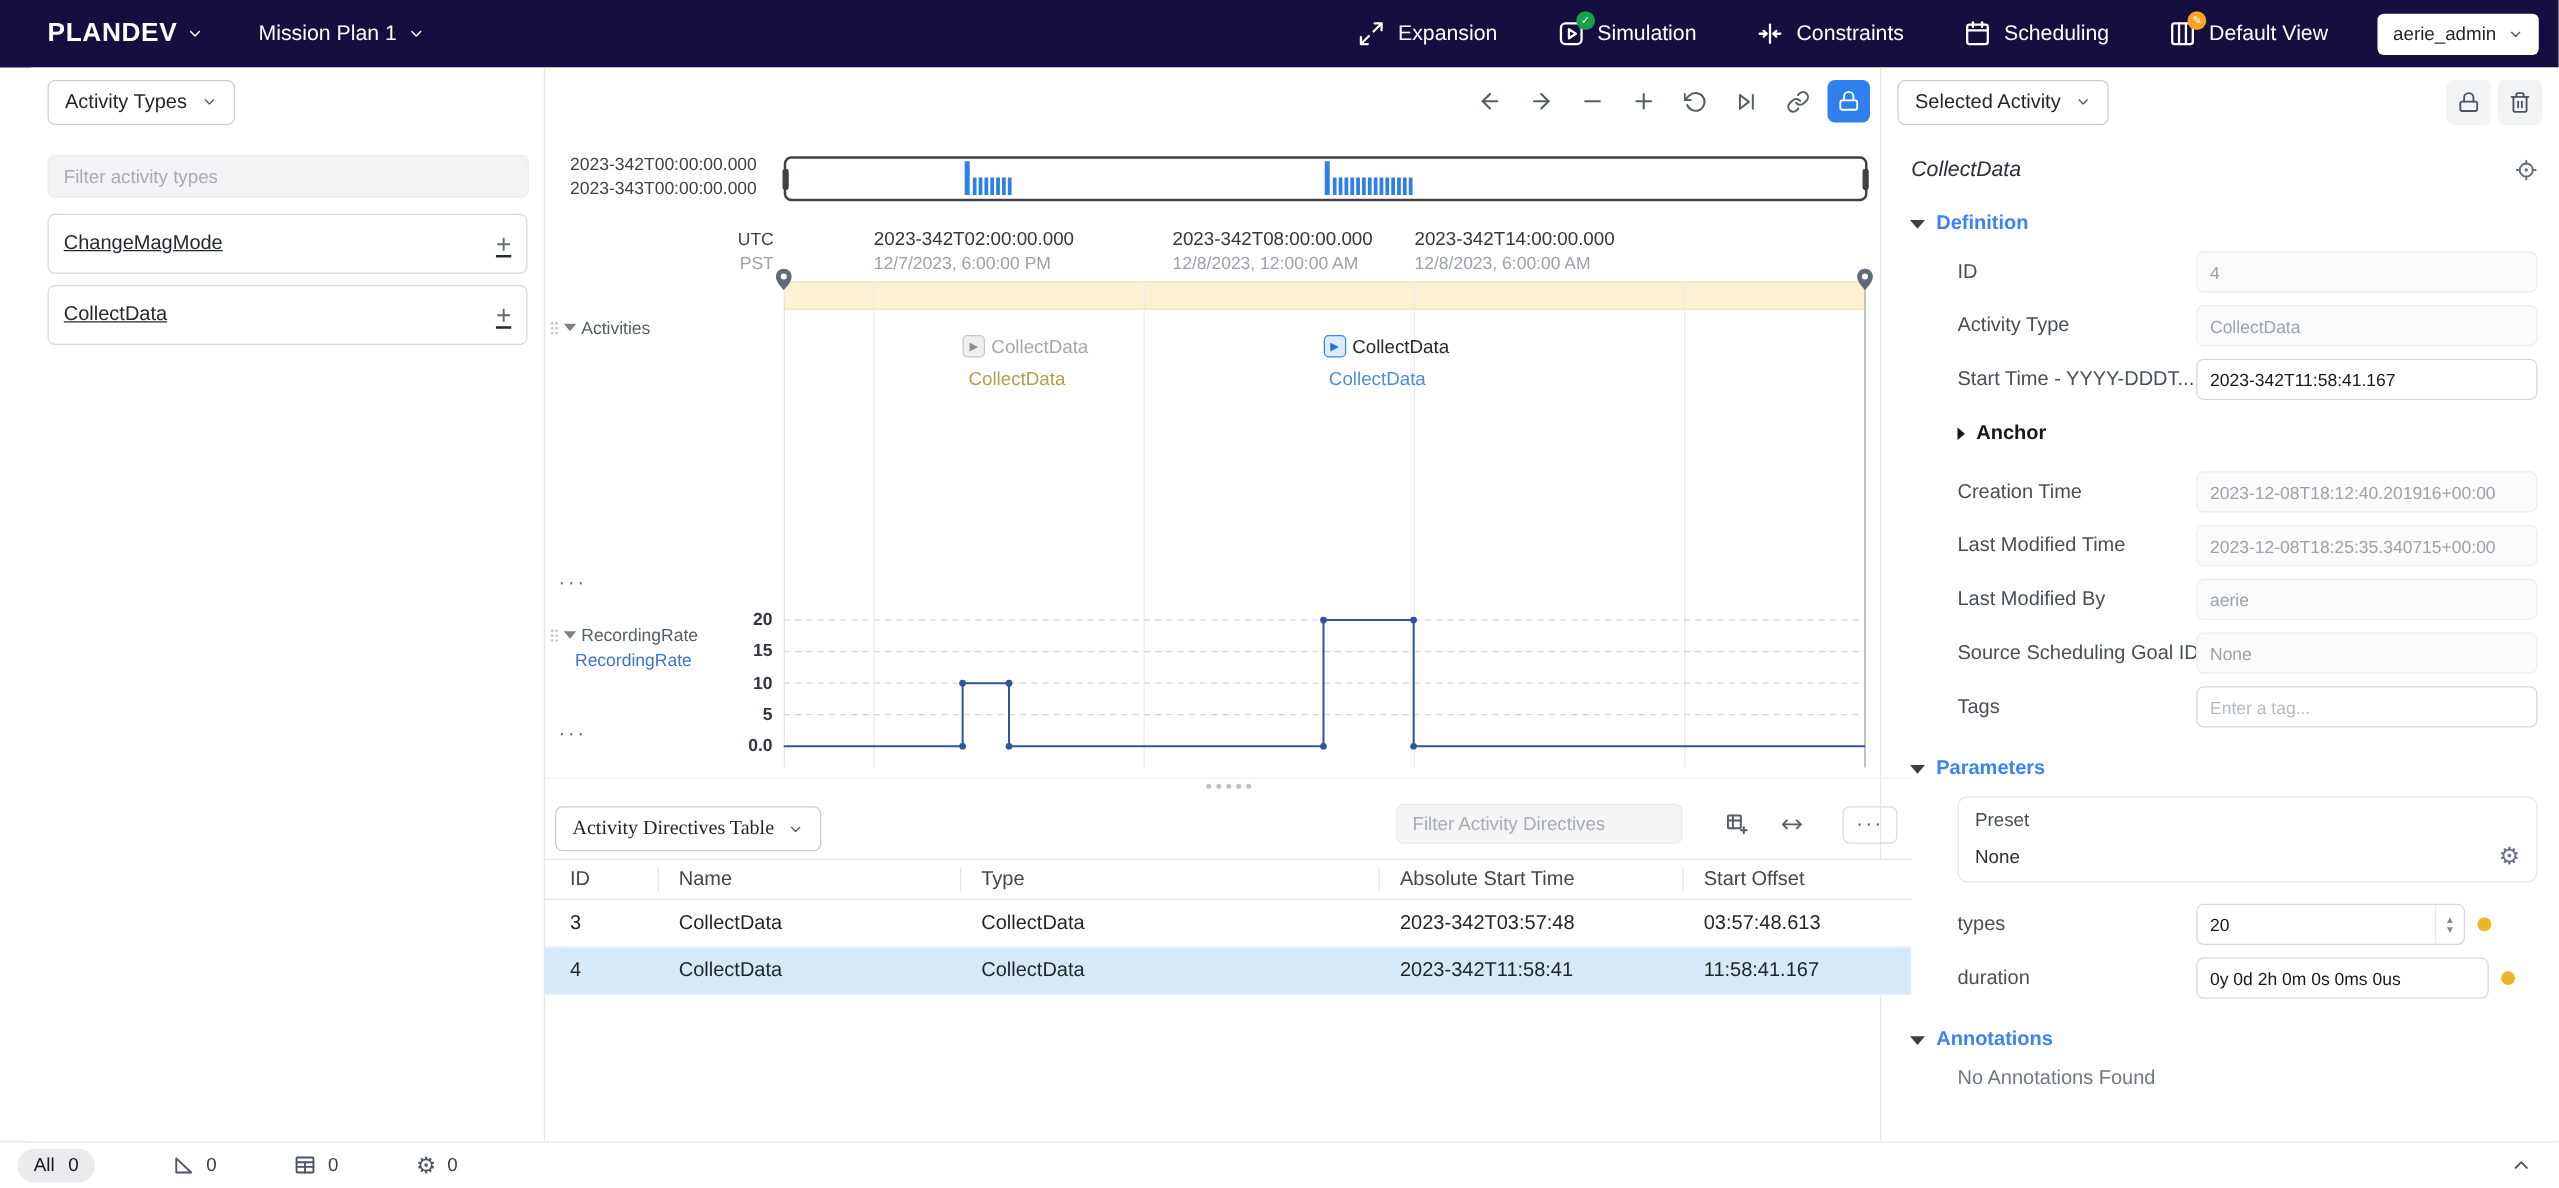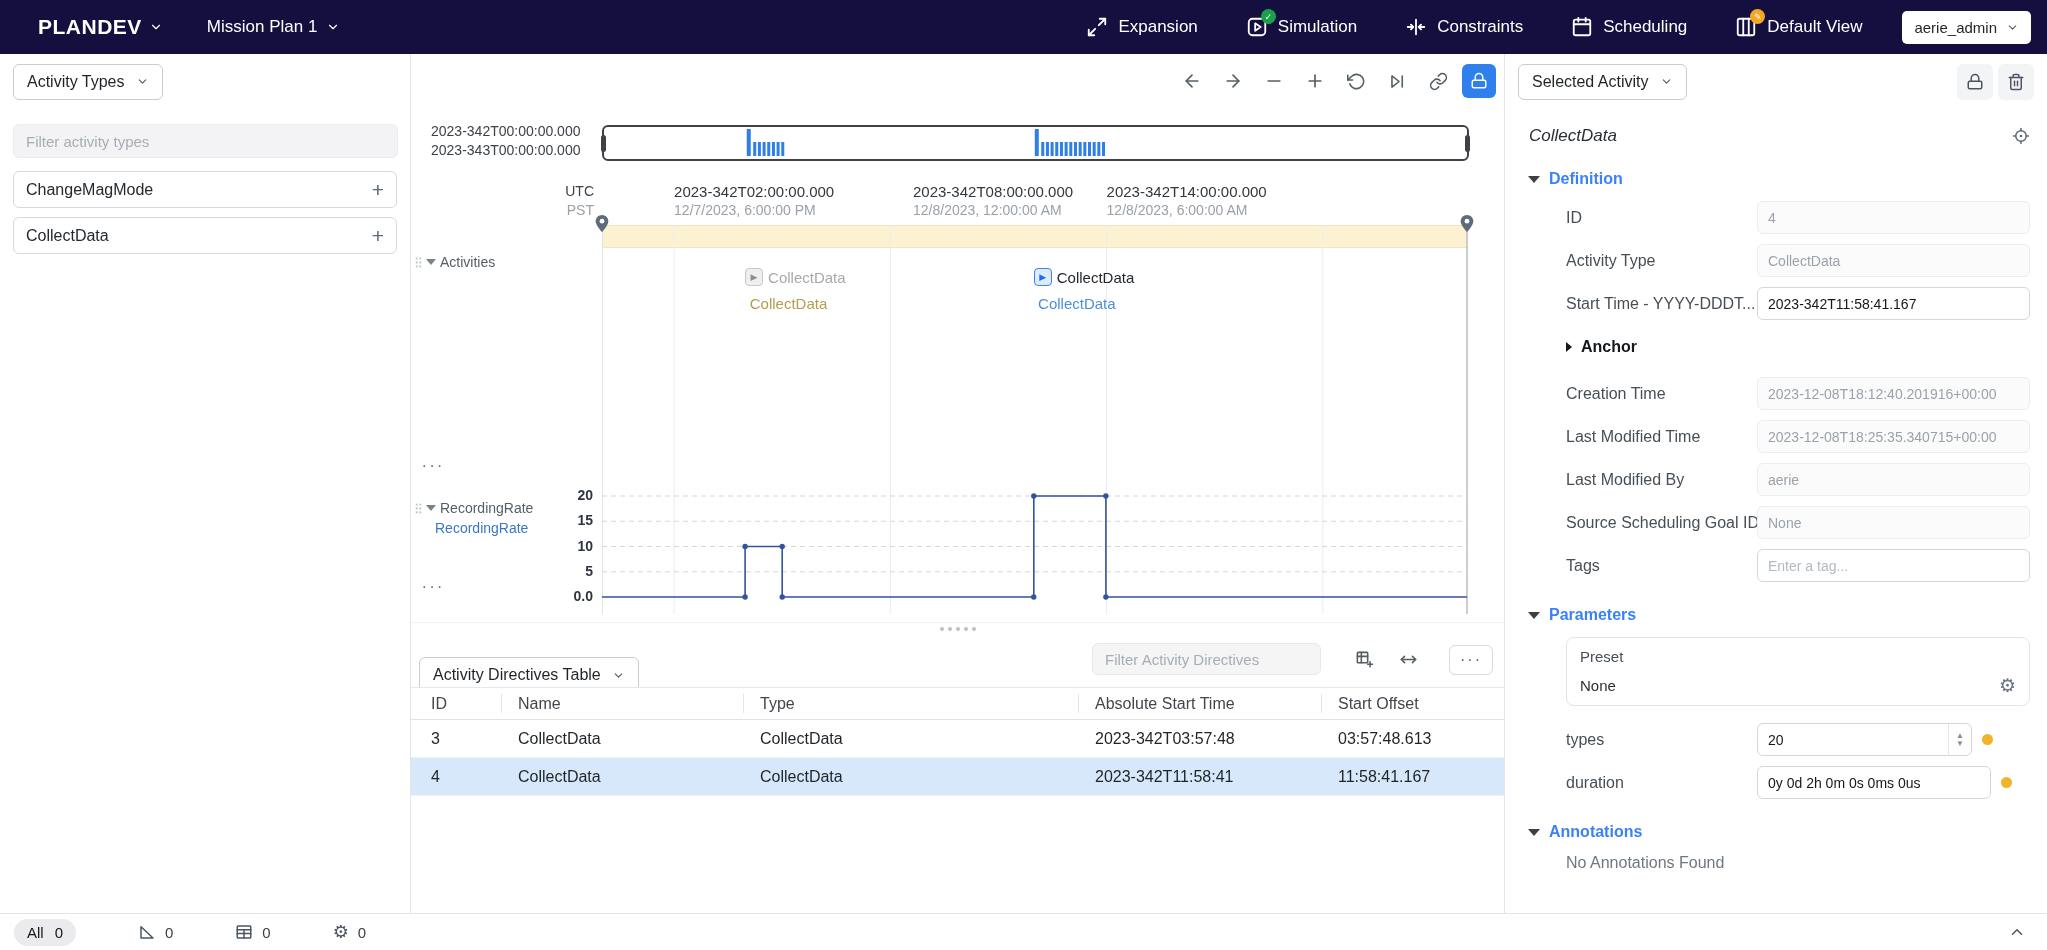--- a/index.html
+++ b/index.html
@@ -15,36 +15,36 @@
 .plan-menu{display:flex;align-items:center;gap:9px;font-size:17px;font-weight:500;margin-left:44px;cursor:pointer;}
 .nav-items{margin-left:auto;display:flex;align-items:center;gap:48px;}
 .nav-item{display:flex;align-items:center;gap:10px;font-size:17px;cursor:pointer;}
 .nav-icon-wrap{position:relative;display:inline-flex;}
 .mini-badge{position:absolute;top:-7px;right:-8px;width:15px;height:15px;border-radius:50%;display:flex;align-items:center;justify-content:center;font-size:9px;color:#fff;}
 .badge-green{background:#1aa04b;}
 .badge-orange{background:#f5a623;}
 .user-btn{margin-left:40px;background:#fff;color:#1f2428;border-radius:5px;padding:8px 12px;font-size:15px;display:flex;align-items:center;gap:9px;}
 
 
-.main{display:flex;height:859px;}
+.main{display:flex;height:859px;padding-left:25px;}
 .left{width:411px;border-right:1px solid #e5e5e7;position:relative;background:#fff;}
 .center{width:1093px;position:relative;background:#fff;}
 .right{width:543px;border-left:1px solid #e5e5e7;position:relative;background:#fff;}
 
 
 .panel-head{height:55px;display:flex;align-items:center;padding:0 13px;justify-content:space-between;}
 .select-btn{display:inline-flex;align-items:center;gap:11px;border:1px solid #c9cdd1;border-radius:6px;padding:8px 13px;font-size:16px;font-weight:500;color:#1f2428;background:#fff;}
 .chev{color:#55595e;display:inline-flex;}
 .tri-d{width:0;height:0;border-left:6px solid transparent;border-right:6px solid transparent;border-top:7px solid #3a4046;display:inline-block;}
 .tri-r{width:0;height:0;border-top:6px solid transparent;border-bottom:6px solid transparent;border-left:7px solid #3a4046;display:inline-block;}
 
 
 .filter-input{display:block;margin:15px 13px 0;width:385px;height:34px;background:#f3f3f5;border:1px solid #ececee;border-radius:6px;padding:0 12px;font-size:15px;color:#333;}
 .filter-input::placeholder{color:#a6adb4;}
-.type-item{margin:13px 13px 0;height:37px;border:1px solid #d6d9dc;border-radius:6px;display:flex;align-items:center;justify-content:space-between;padding:0 12px;font-size:16px;color:#24292e;cursor:pointer;}
+.type-item{margin:13px 13px 0;height:48px;border:1px solid #d6d9dc;border-radius:6px;display:flex;align-items:center;justify-content:space-between;padding:0 12px;font-size:16px;color:#24292e;cursor:pointer;text-decoration:underline;}
 .type-item + .type-item{margin-top:9px;}
 .plus-btn{color:#5f6b76;font-size:21px;line-height:1;}
 
 
 .tl-toolbar{position:absolute;top:10px;right:8px;display:flex;align-items:center;gap:7px;z-index:5;}
 .tb-btn{width:34px;height:34px;display:flex;align-items:center;justify-content:center;color:#545f64;border-radius:6px;}
 .tb-btn.lock{background:#2f80ed;color:#fff;}
 .range-labels{position:absolute;top:68px;left:20px;font-size:14px;color:#3c4248;line-height:19px;}
 .brush{position:absolute;top:71px;left:191px;width:867px;height:36px;border:2px solid #3f4147;border-radius:6px;cursor:ew-resize;}
 .brush svg{position:absolute;left:0;top:0;}
@@ -72,21 +72,21 @@
 .directive-selected{color:#23282d;}
 .directive-selected .dir-icon{background:#dcebfc;border:1px solid #3d86e0;color:#1e6fd9;}
 .span-yellow{color:#b19e4e;}
 .span-blue{color:#4d8fd6;}
 .dots-btn{position:absolute;left:8px;width:28px;text-align:center;color:#6b7280;font-size:17px;letter-spacing:2px;z-index:2;}
 .resize-handle{position:absolute;top:568px;left:0;width:1093px;height:12px;display:flex;align-items:center;justify-content:center;gap:4px;border-top:1px solid #f1f1f1;cursor:ns-resize;z-index:2;}
 .resize-handle i{width:4px;height:4px;border-radius:50%;background:#bcc1c6;}
 
 
 .table-toolbar{position:absolute;top:583px;left:0;width:1093px;height:44px;z-index:2;}
-.adt-btn{position:absolute;left:8px;top:20px;}
+.adt-btn{position:absolute;left:8px;top:8px;font-family:Liberation Serif, serif;}
 .filter-directives{position:absolute;left:681px;top:6px;width:229px;height:32px;background:#f5f5f6;border:1px solid #e9e9eb;border-radius:6px;padding:0 12px;font-size:15px;color:#333;}
 .filter-directives::placeholder{color:#a6adb4;}
 .tt-icon{position:absolute;top:8px;width:30px;height:28px;display:flex;align-items:center;justify-content:center;color:#545f64;}
 .more-btn{position:absolute;left:1038px;top:8px;width:44px;height:30px;border:1px solid #d8dadd;border-radius:6px;color:#545f64;display:flex;align-items:center;justify-content:center;font-size:16px;letter-spacing:2px;}
 
 
 .dir-table{position:absolute;top:633px;left:0;width:1093px;z-index:2;background:#fff;}
 .tr{display:grid;grid-template-columns:91px 242px 335px 243px 182px;align-items:center;}
 .tr.th{height:33px;border-top:1px solid #e8e8e8;border-bottom:1px solid #e3e3e3;font-size:16px;color:#41474d;font-weight:500;}
 .tr.th .td{border-right:1px solid #e5e5e5;line-height:19px;}

